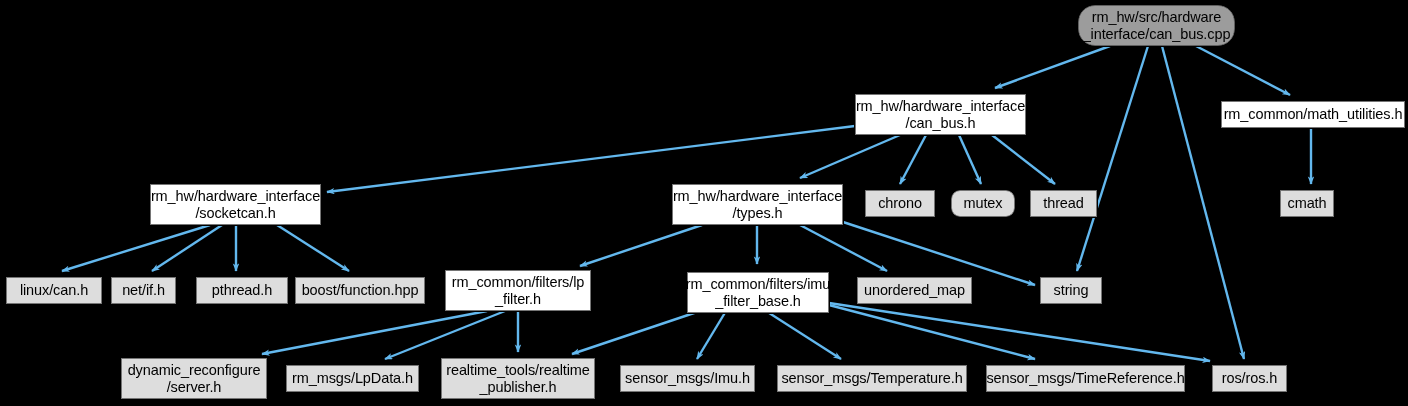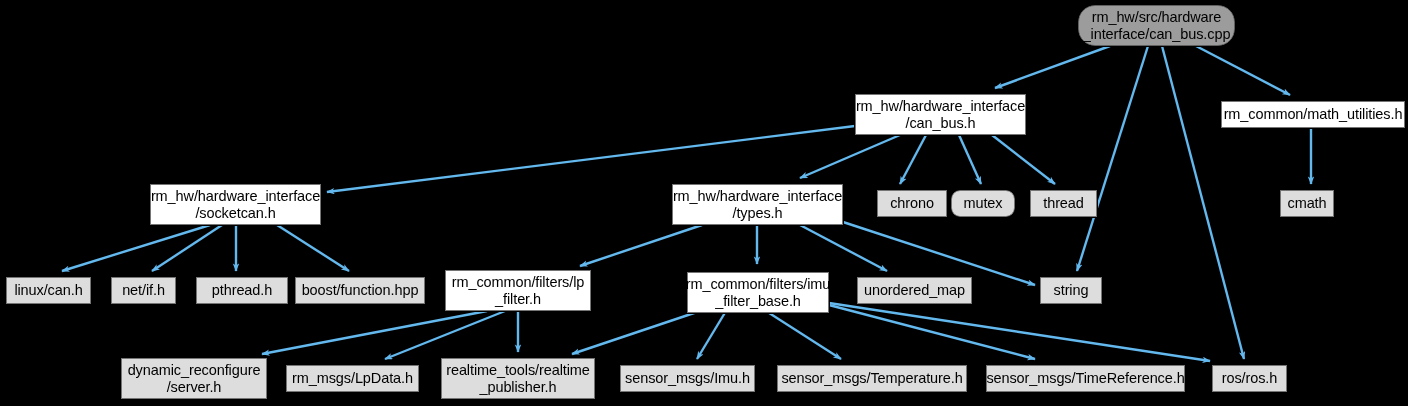--- a/index.html
+++ b/index.html
@@ -98,24 +98,24 @@
       <div class="node node-root" style="left: 1078px; top: 5px; width: 157px; height: 41px; border-radius: 17px;">rm_hw/src/hardware
 _interface/can_bus.cpp</div>
       <div class="node node-header" style="left: 855px; top: 94px; width: 171px; height: 41px;">rm_hw/hardware_interface
 /can_bus.h</div>
       <div class="node node-header" style="left: 1221px; top: 101px; width: 184px; height: 27px;">rm_common/math_utilities.h</div>
       <div class="node node-extern" style="left: 1280px; top: 190px; width: 54px; height: 27px;">cmath</div>
       <div class="node node-header" style="left: 150px; top: 184px; width: 171px; height: 41px;">rm_hw/hardware_interface
 /socketcan.h</div>
       <div class="node node-header" style="left: 672px; top: 184px; width: 171px; height: 41px;">rm_hw/hardware_interface
 /types.h</div>
-      <div class="node node-extern" style="left: 865px; top: 190px; width: 70px; height: 27px; margin-left: 12px;">chrono</div>
+      <div class="node node-extern" style="left: 865px; top: 190px; width: 70px; height: 27px;">chrono</div>
       <div class="node node-extern" style="left: 951px; top: 190px; width: 64px; height: 27px; border-radius: 9px;">mutex</div>
       <div class="node node-extern" style="left: 1030px; top: 190px; width: 67px; height: 27px;">thread</div>
-      <div class="node node-extern" style="left: 6px; top: 277px; width: 85px; height: 27px;">linux/can.h</div>
+      <div class="node node-extern" style="left: 6px; top: 277px; width: 96px; height: 27px;">linux/can.h</div>
       <div class="node node-extern" style="left: 111px; top: 277px; width: 65px; height: 27px;">net/if.h</div>
       <div class="node node-extern" style="left: 196px; top: 277px; width: 92px; height: 27px;">pthread.h</div>
       <div class="node node-extern" style="left: 295px; top: 277px; width: 130px; height: 27px;">boost/function.hpp</div>
       <div class="node node-header" style="left: 445px; top: 270px; width: 146px; height: 41px;">rm_common/filters/lp
 _filter.h</div>
       <div class="node node-header" style="left: 687px; top: 272px; width: 142px; height: 41px;">rm_common/filters/imu
 _filter_base.h</div>
       <div class="node node-extern" style="left: 857px; top: 277px; width: 115px; height: 27px;">unordered_map</div>
       <div class="node node-extern" style="left: 1040px; top: 277px; width: 62px; height: 27px;">string</div>
       <div class="node node-extern" style="left: 121px; top: 358px; width: 146px; height: 41px;">dynamic_reconfigure

